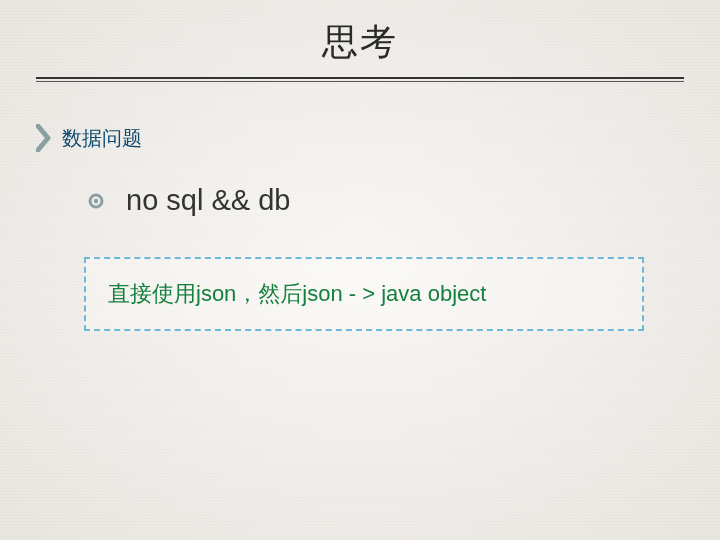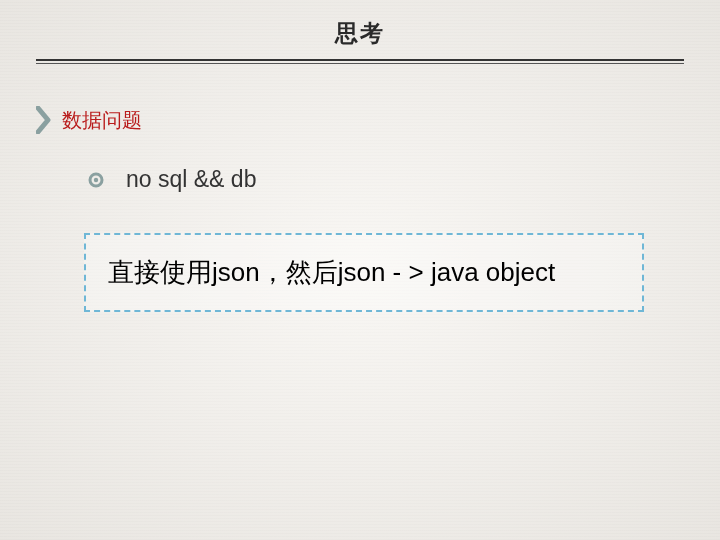--- a/index.html
+++ b/index.html
@@ -12,22 +12,22 @@
   font-family: "Helvetica Neue", Arial, "Microsoft YaHei", sans-serif;
   position: relative;
 }
 .slide {
   width: 100%;
   height: 100%;
   padding: 18px 36px 24px 36px;
 }
 .title {
   text-align: center;
-  font-size: 23px;
-  font-weight: 700;
+  font-size: 36px;
+  font-weight: 400;
   color: #2a2a2a;
   margin-bottom: 10px;
   letter-spacing: 2px;
 }
 .rule-double {
   border-top: 2px solid #333;
   border-bottom: 1px solid #555;
   height: 5px;
   margin-bottom: 42px;
 }
@@ -37,52 +37,52 @@
   margin-bottom: 32px;
 }
 .chevron {
   width: 16px; height: 28px;
   color: #8aa0a0;
   margin-right: 10px;
   flex: none;
 }
 .section-title {
   font-size: 20px;
-  color: #b91c1c;
+  color: #0c4a6e;
   font-weight: 400;
   text-align: center;
 }
 .items {
   padding-left: 52px;
 }
 .item-row {
   display: flex;
   align-items: center;
   margin-bottom: 40px;
 }
 .bullet-outer {
   width: 16px; height: 16px;
   flex: none;
   margin-right: 22px;
   color: #8aa0a0;
 }
 .item-text {
-  font-size: 23px;
+  font-size: 29px;
   color: #333;
 }
 .callout {
   margin: 12px 0 0 48px;
   width: 560px;
   border: 2px dashed #6fb7d6;
   background: rgba(255,255,255,0.3);
   padding: 20px 22px;
 }
 .callout-text {
-  font-size: 26px;
-  color: #000000;
+  font-size: 22px;
+  color: #15803d;
 }
 </style>
 </head>
 <body>
 
 <div class="slide">
   <h1 class="title">思考</h1>
   <div class="rule-double"></div>
 
   <div class="section-row">

